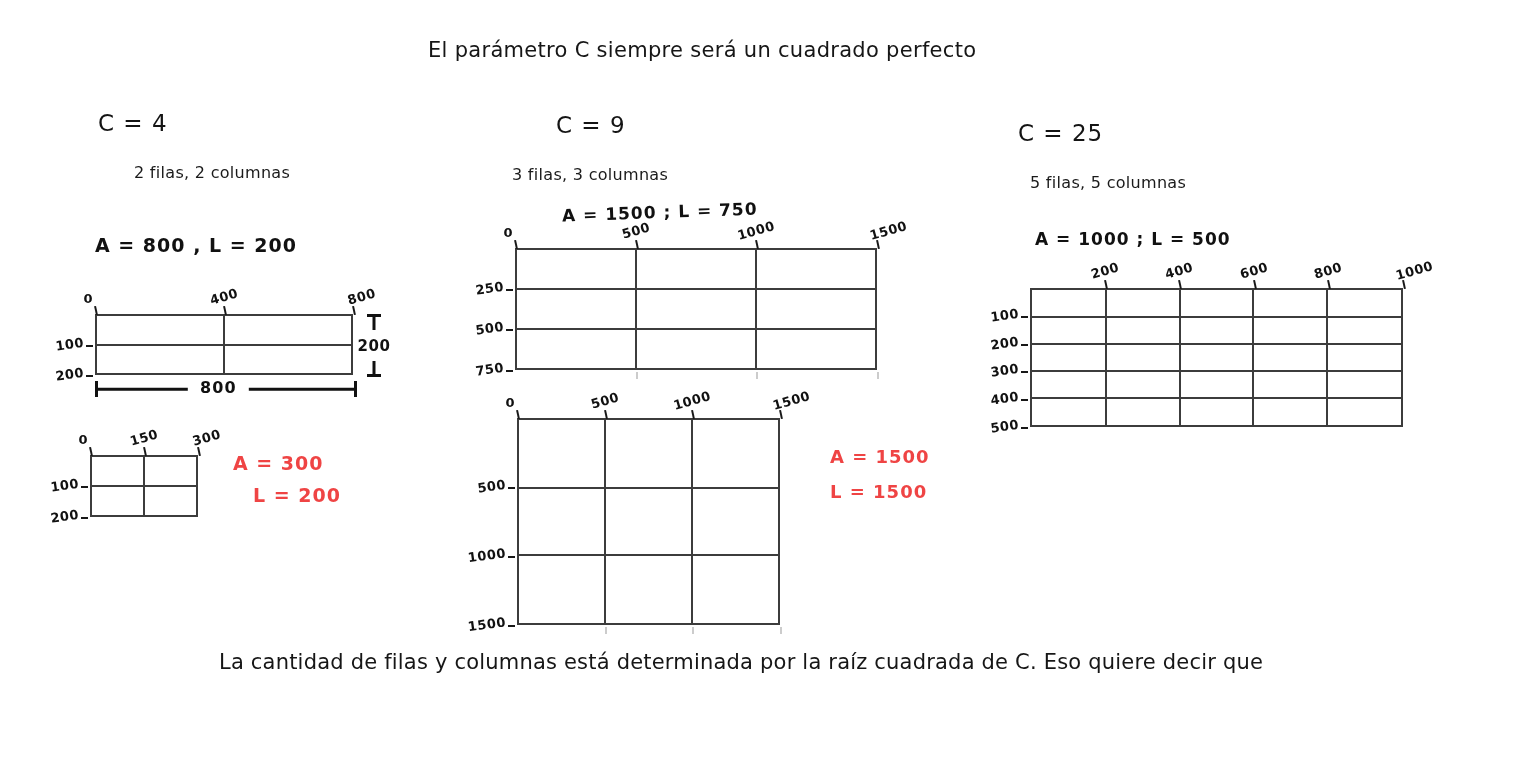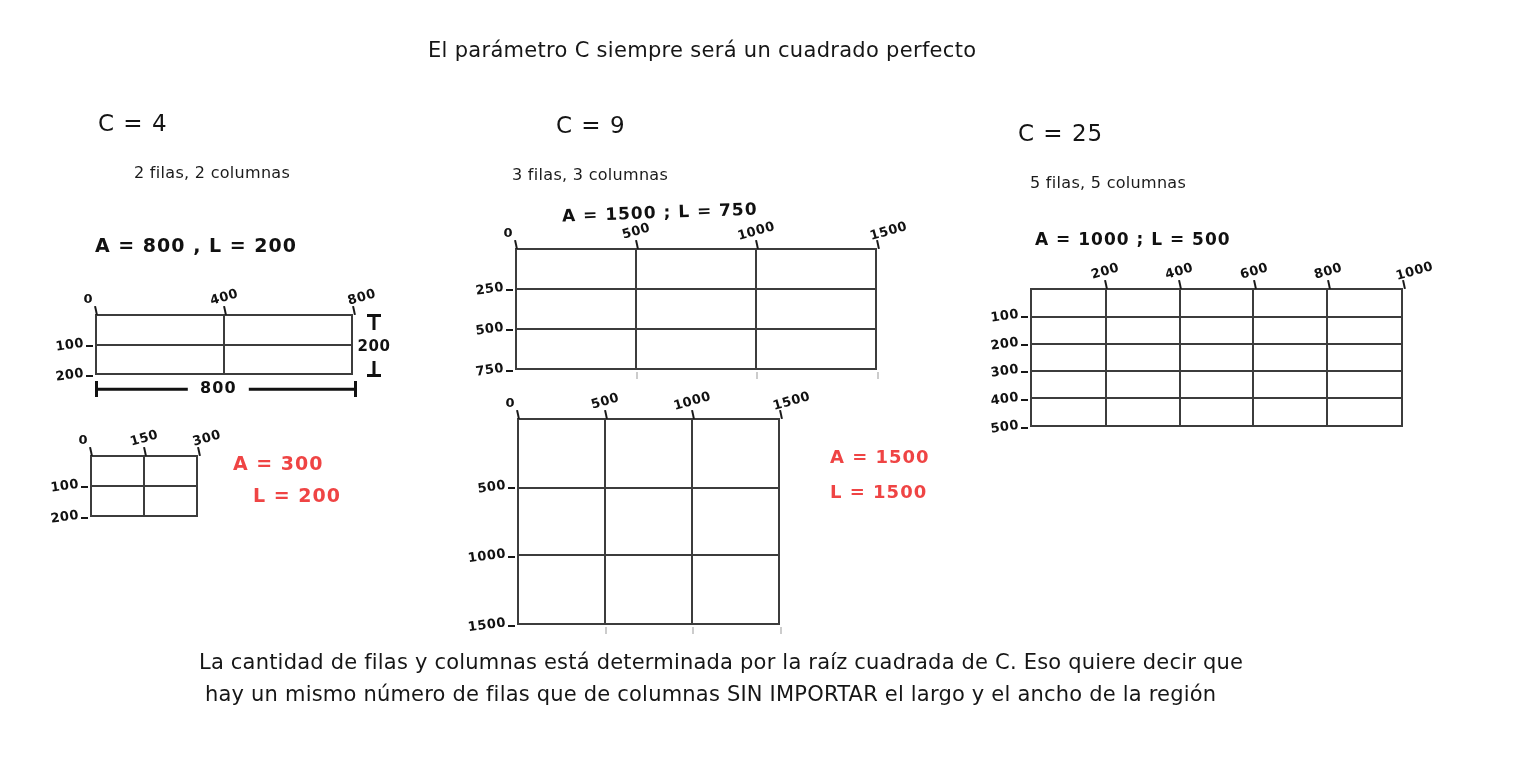--- a/index.html
+++ b/index.html
@@ -190,16 +190,15 @@
       <div class="yt" style="top: 40%;">200</div>
       <div class="ytick" style="top: 40%;"></div>
       <div class="yt" style="top: 60%;">300</div>
       <div class="ytick" style="top: 60%;"></div>
       <div class="yt" style="top: 80%;">400</div>
       <div class="ytick" style="top: 80%;"></div>
       <div class="yt" style="top: 100%;">500</div>
       <div class="ytick" style="top: 100%;"></div>
     </div>
 
-  <div class="abs footer-text" style="left:199px;top:646px;">La cantidad de filas y columnas está determinada por la raíz cuadrada de C. Eso quiere decir que</div>
-  <div class="abs footer-text" style="left:205px;top:678px;">hay un mismo número de filas que de columnas SIN IMPORTAR el largo y el ancho de la región</div>
+  <div class="abs footer-text" style="left:219px;top:646px;">La cantidad de filas y columnas está determinada por la raíz cuadrada de C. Eso quiere decir que</div>
 
 </div>
 
 </body></html>

